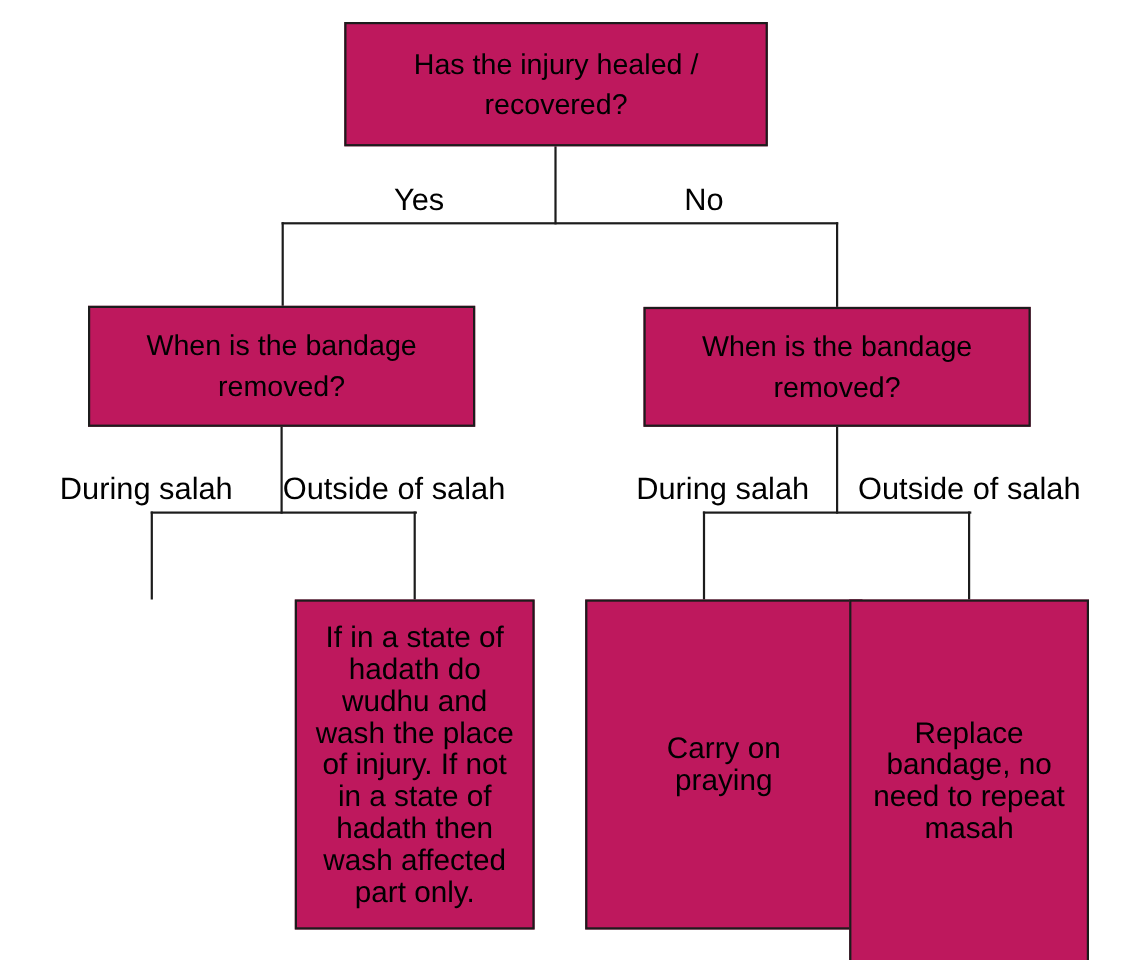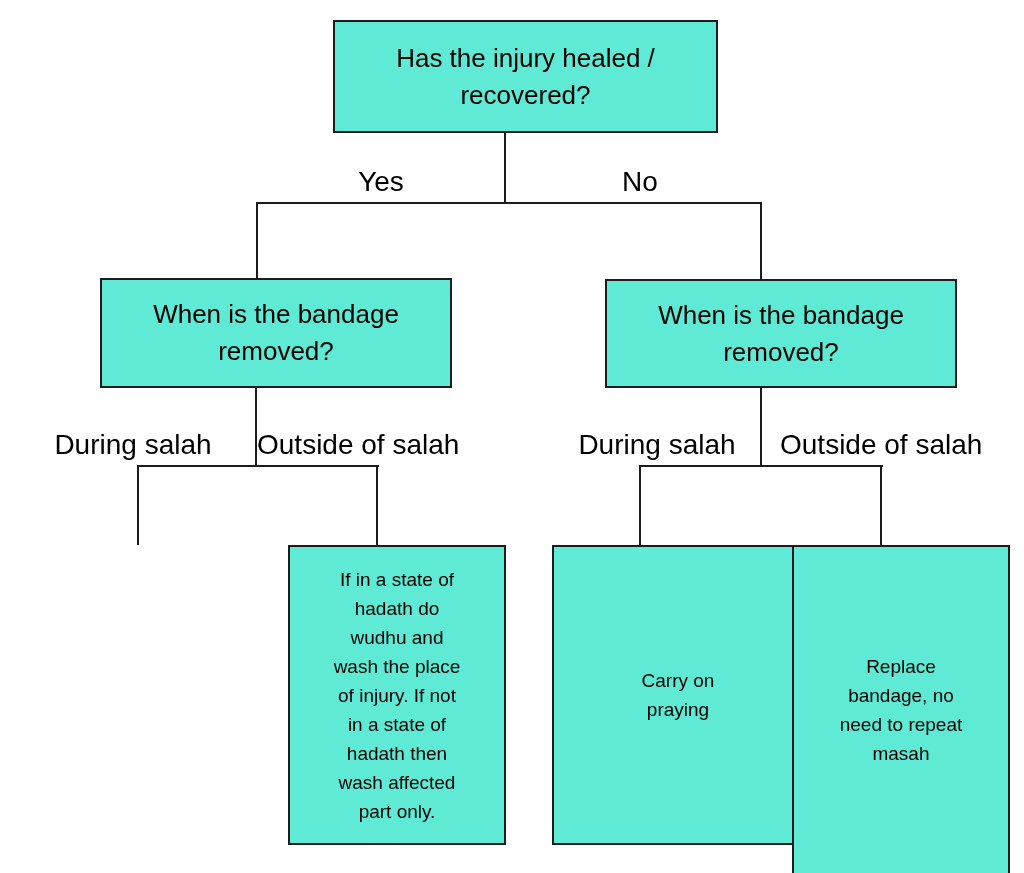--- a/index.html
+++ b/index.html
@@ -10,31 +10,30 @@
     color: #000000;
   }
   .canvas {
     position: relative;
     width: 1024px; height: 873px;
     background: #ffffff;
     overflow: hidden;
   }
   .node {
     position: absolute;
-    background: #5eead4;
+    background: #be185d;
     border: 2px solid #1c1c1c;
     display: flex;
     align-items: center;
     justify-content: center;
     text-align: center;
     white-space: pre-line;
-    margin-left: 20px;
   }
   .question { font-size: 26px; line-height: 37px; }
-  .leaf { font-size: 19px; line-height: 29px; padding: 0 8px; }
+  .leaf { font-size: 27px; line-height: 29px; padding: 0 8px; }
   .line { position: absolute; background: #1c1c1c; }
   .edge-label {
     position: absolute;
     font-size: 28px;
     line-height: 28px;
     text-align: center;
     white-space: nowrap;
   }
   
   .box-root   { left: 313px; top: 20px;  width: 385px; height: 113px; }

